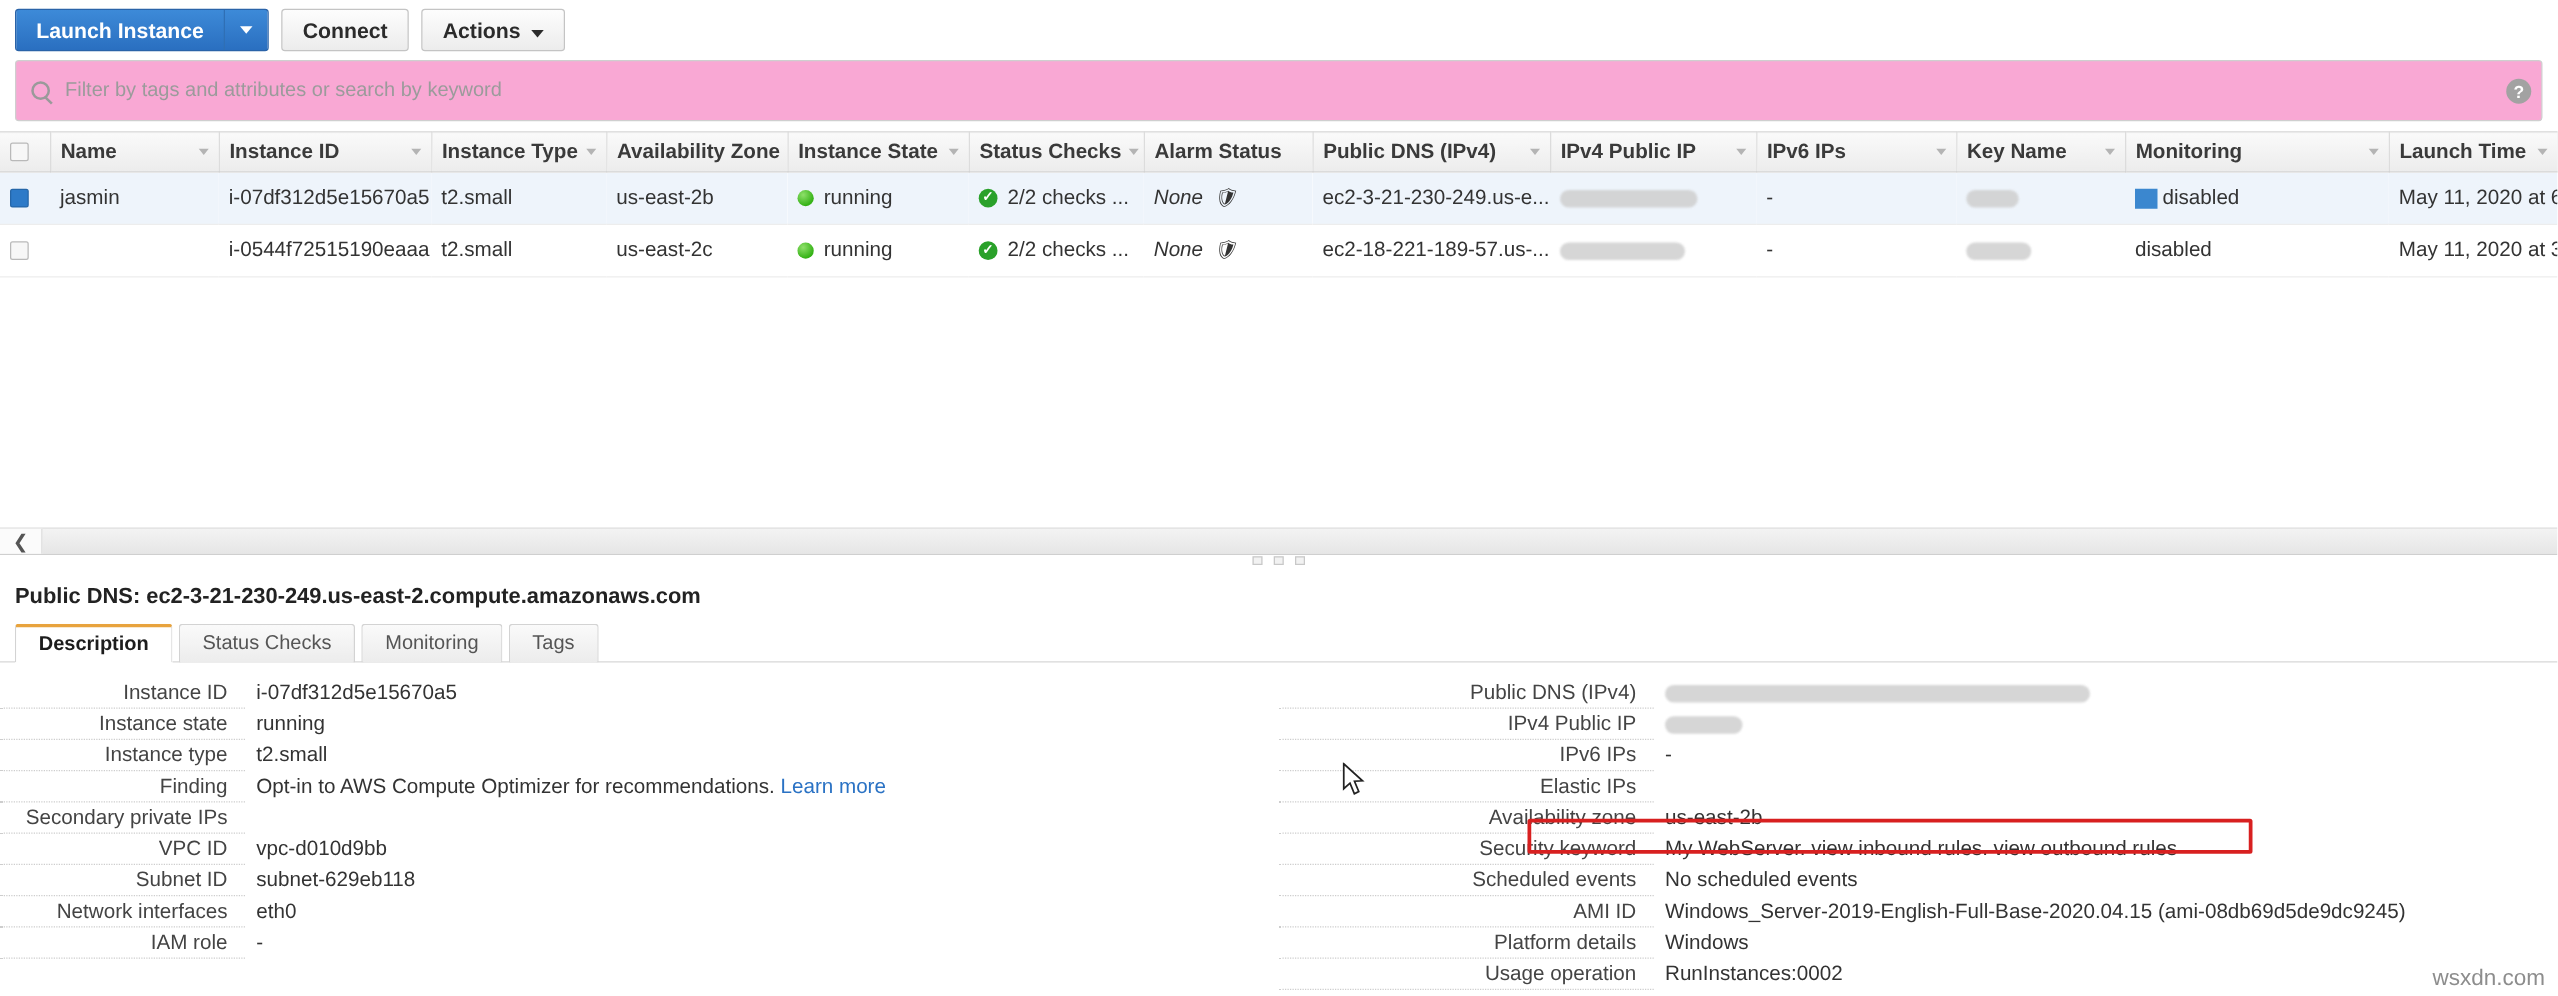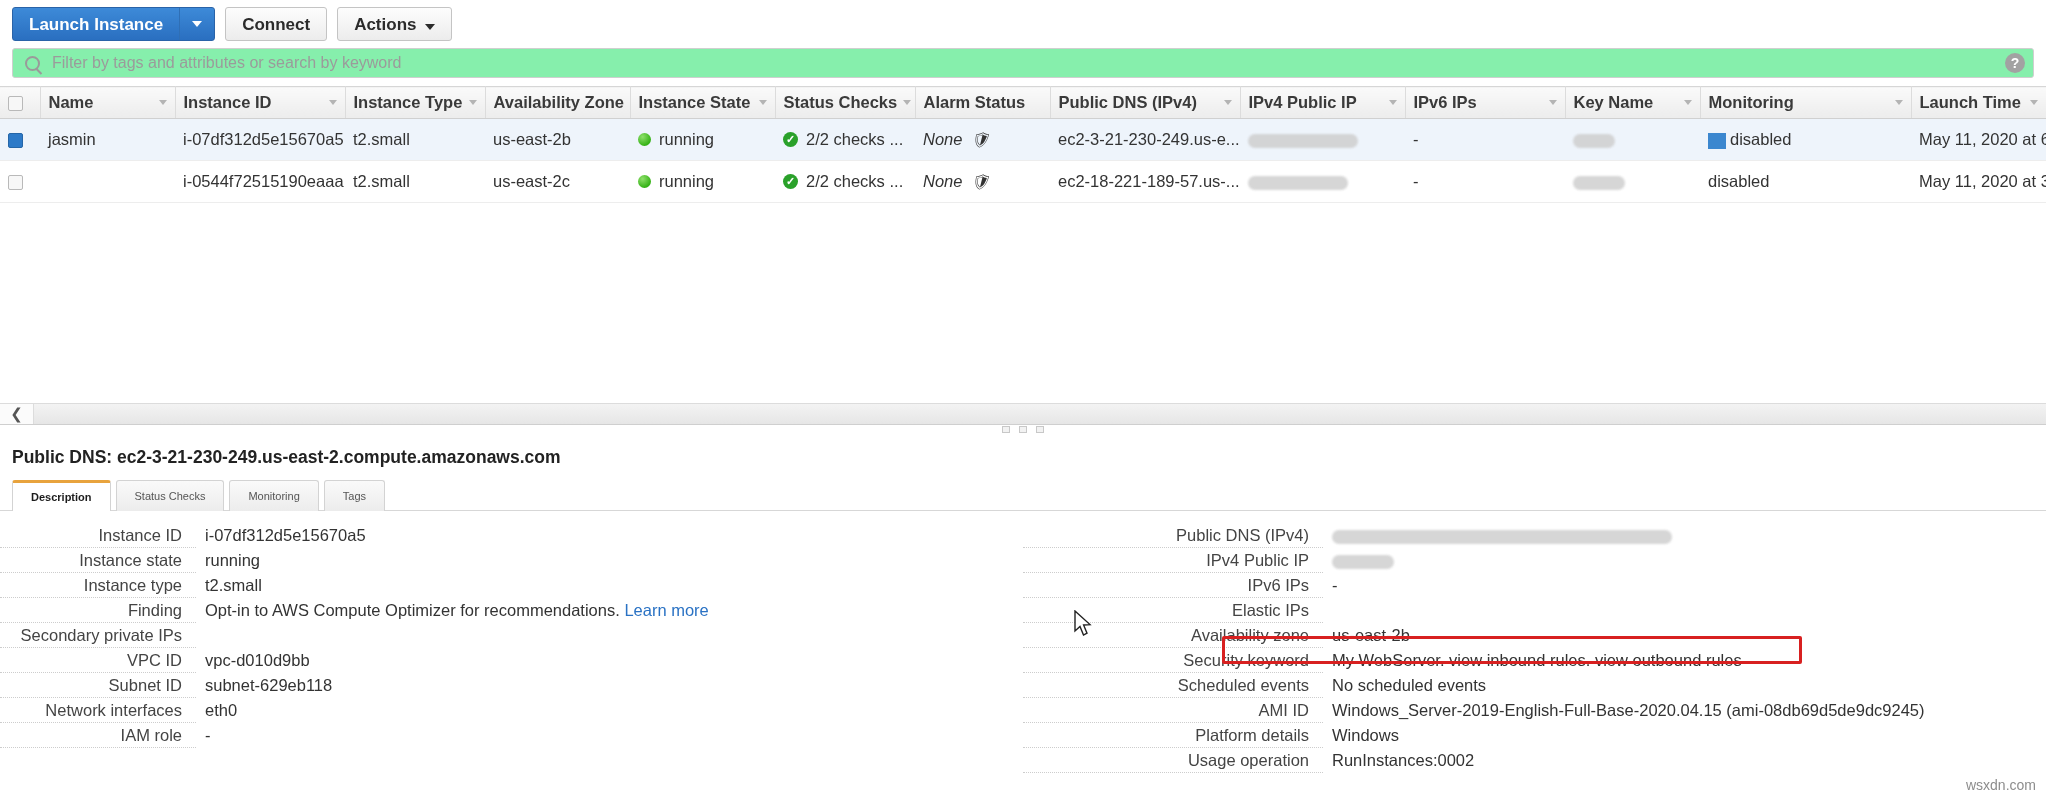--- a/index.html
+++ b/index.html
@@ -61,24 +61,24 @@
     width: 0; height: 0;
     border-left: 5px solid transparent;
     border-right: 5px solid transparent;
     border-top: 6px solid currentColor;
     display: inline-block;
   }
 
   
   .filterbar {
     margin: 0 12px;
-    height: 30px;
+    height: 49px;
     border: 1px solid #cfcfcf;
     border-radius: 3px;
-    background: #86efac;
+    background: #f9a8d4;
     display: flex;
     align-items: center;
     padding: 0 8px;
     position: relative;
   }
   .search-ico {
     width: 15px; height: 15px;
     border: 2px solid #9a9a9a;
     border-radius: 50%;
     position: relative;
@@ -224,21 +224,21 @@
   
   .tabs { display:flex; align-items:flex-end; padding-left: 12px; gap: 5px; position: relative; }
   .tabs:after {
     content:""; position:absolute; left:0; right:0; bottom:0;
     border-bottom: 1px solid #d7d7d7;
   }
   .tab {
     height: 31px;
     display:flex; align-items:center;
     padding: 0 18px;
-    font-size: 11px;
+    font-size: 16px;
     color: #555;
     background: linear-gradient(#fafafa,#ececec);
     border: 1px solid #d3d3d3;
     border-bottom: none;
     border-radius: 3px 3px 0 0;
     cursor: pointer;
     position: relative; z-index: 2;
   }
   .tab.active {
     background: #ffffff;
@@ -289,21 +289,21 @@
   }
 
   .cursor {
     position: absolute;
     width: 0; height: 0;
     pointer-events: none;
   }
   .watermark {
     position: absolute;
     right: 10px; bottom: 4px;
-    font-size: 14px;
+    font-size: 18px;
     color: #8d8d8d;
     font-family: "Liberation Sans", sans-serif;
   }
 </style>
 </head>
 <body>
 
 <div class="toolbar">
   <div class="btn btn-primary">
     <span class="label">Launch Instance</span>

